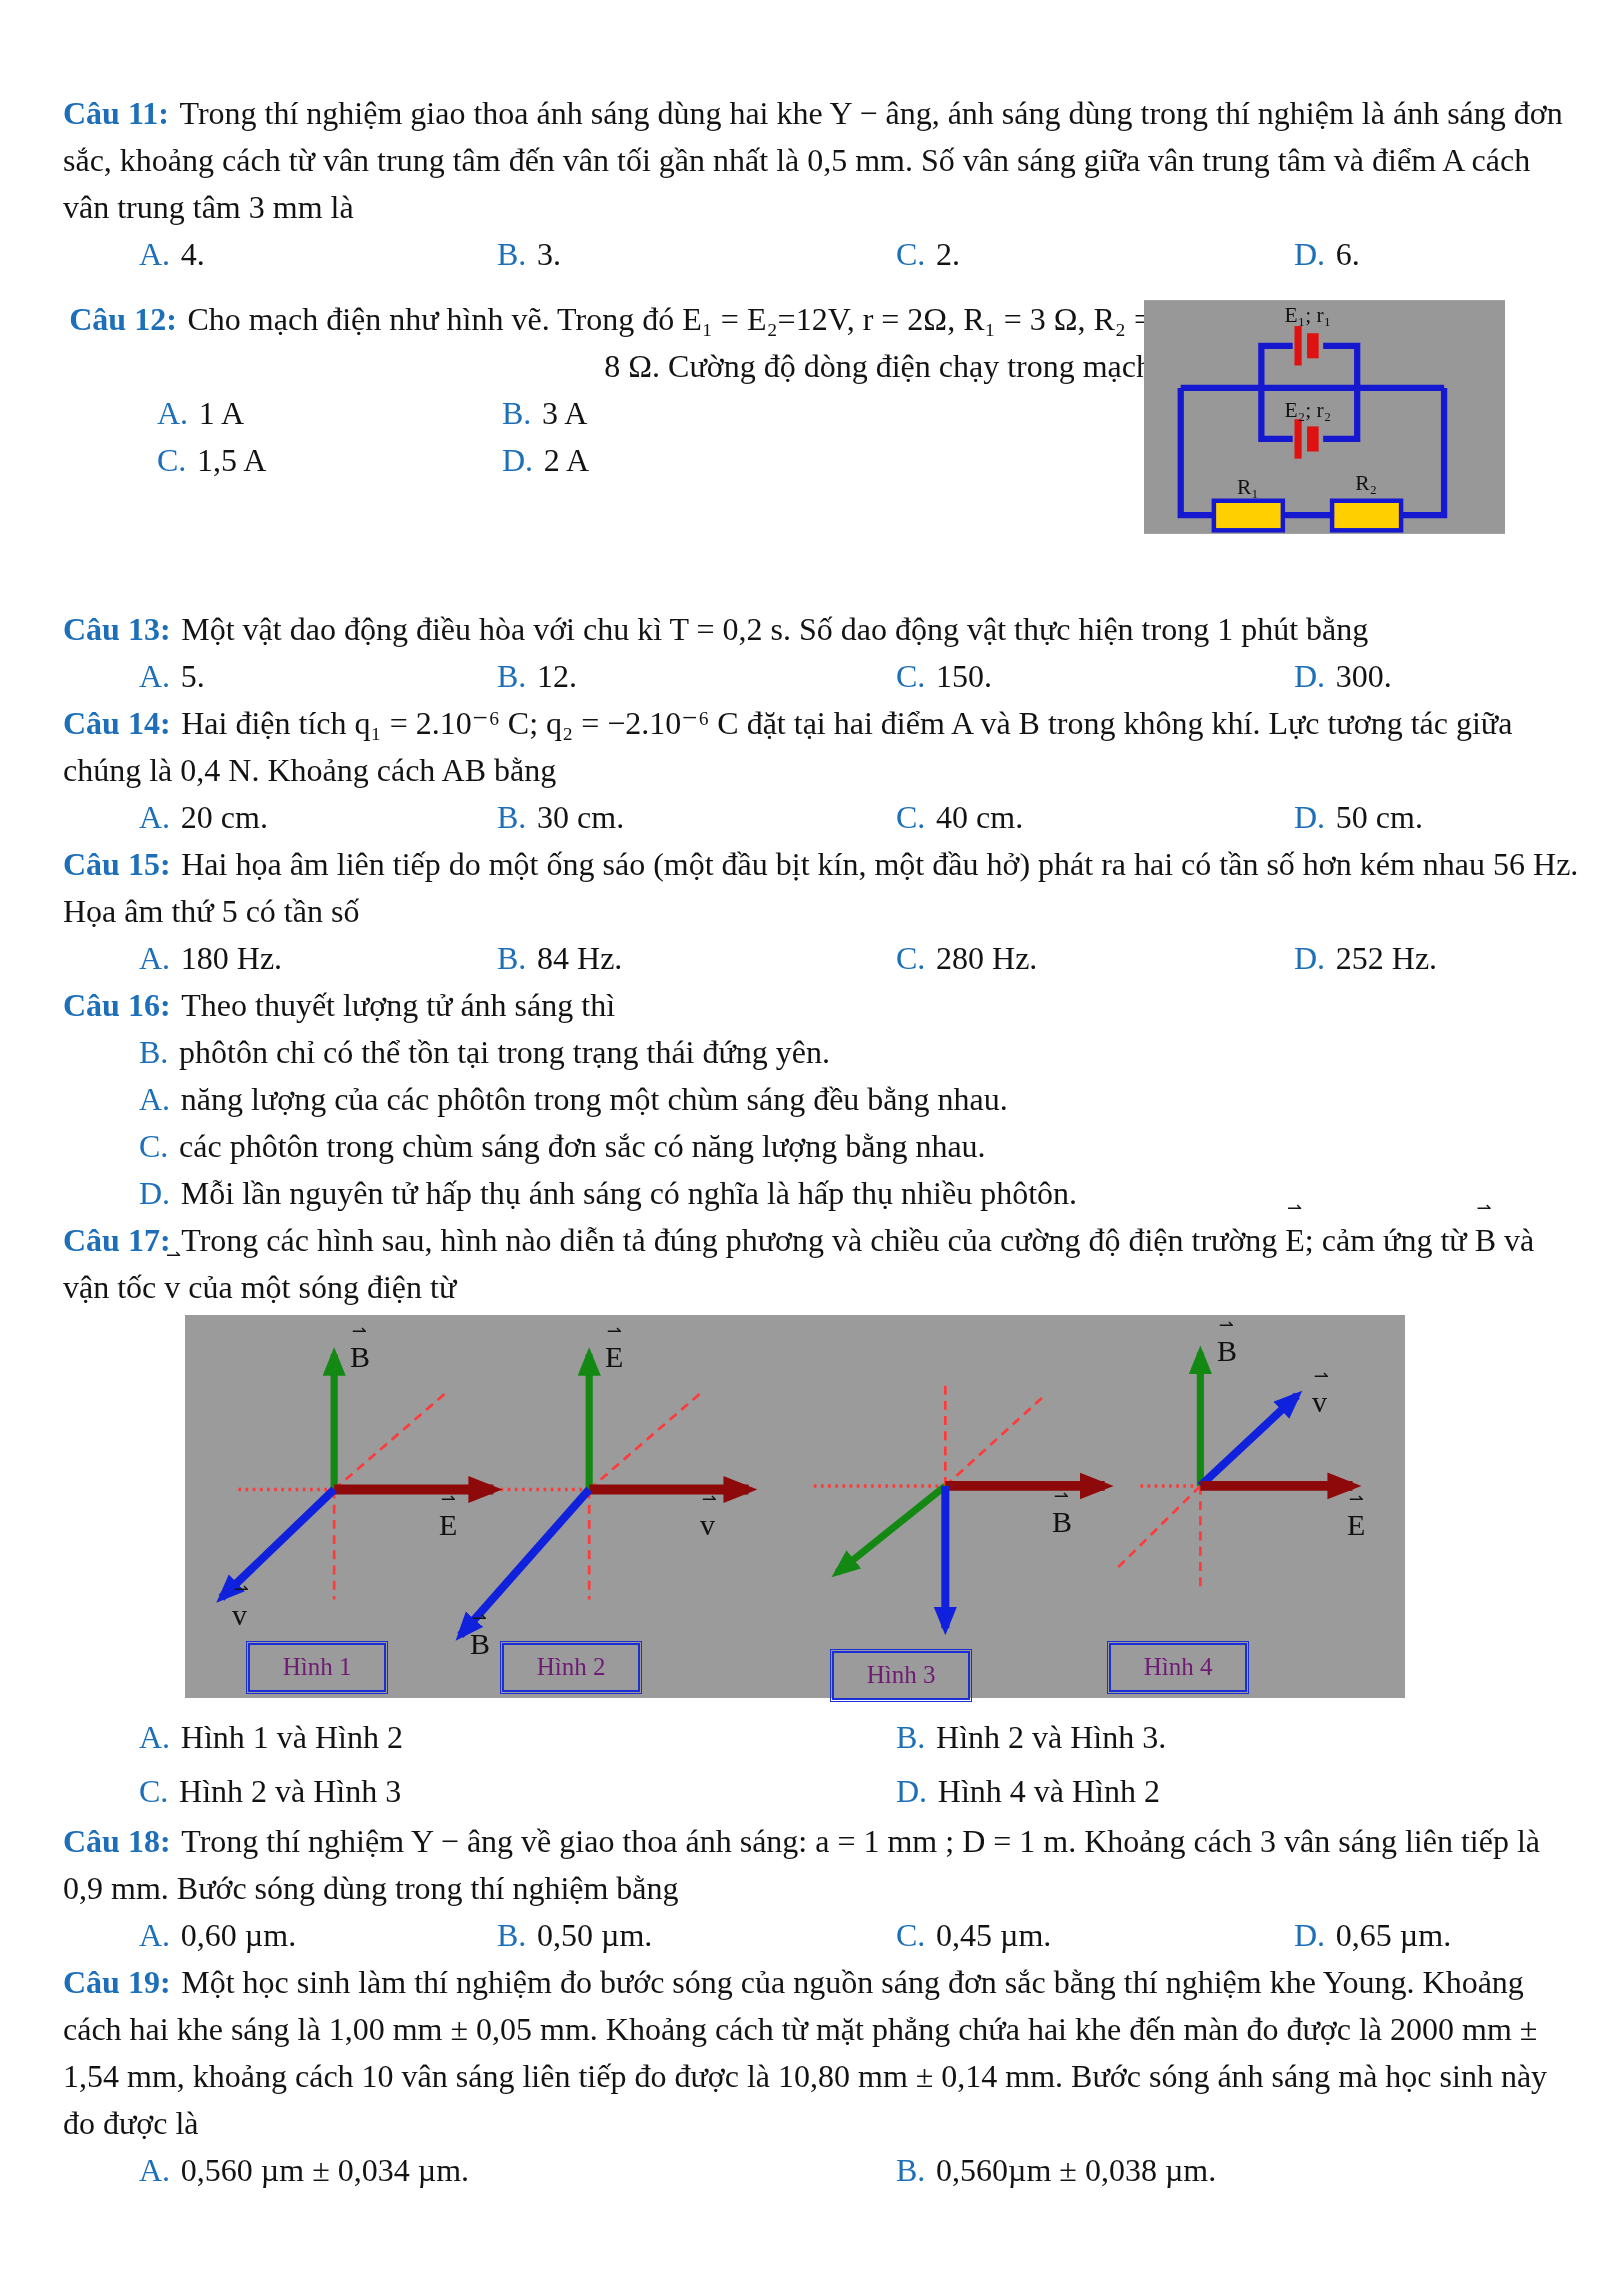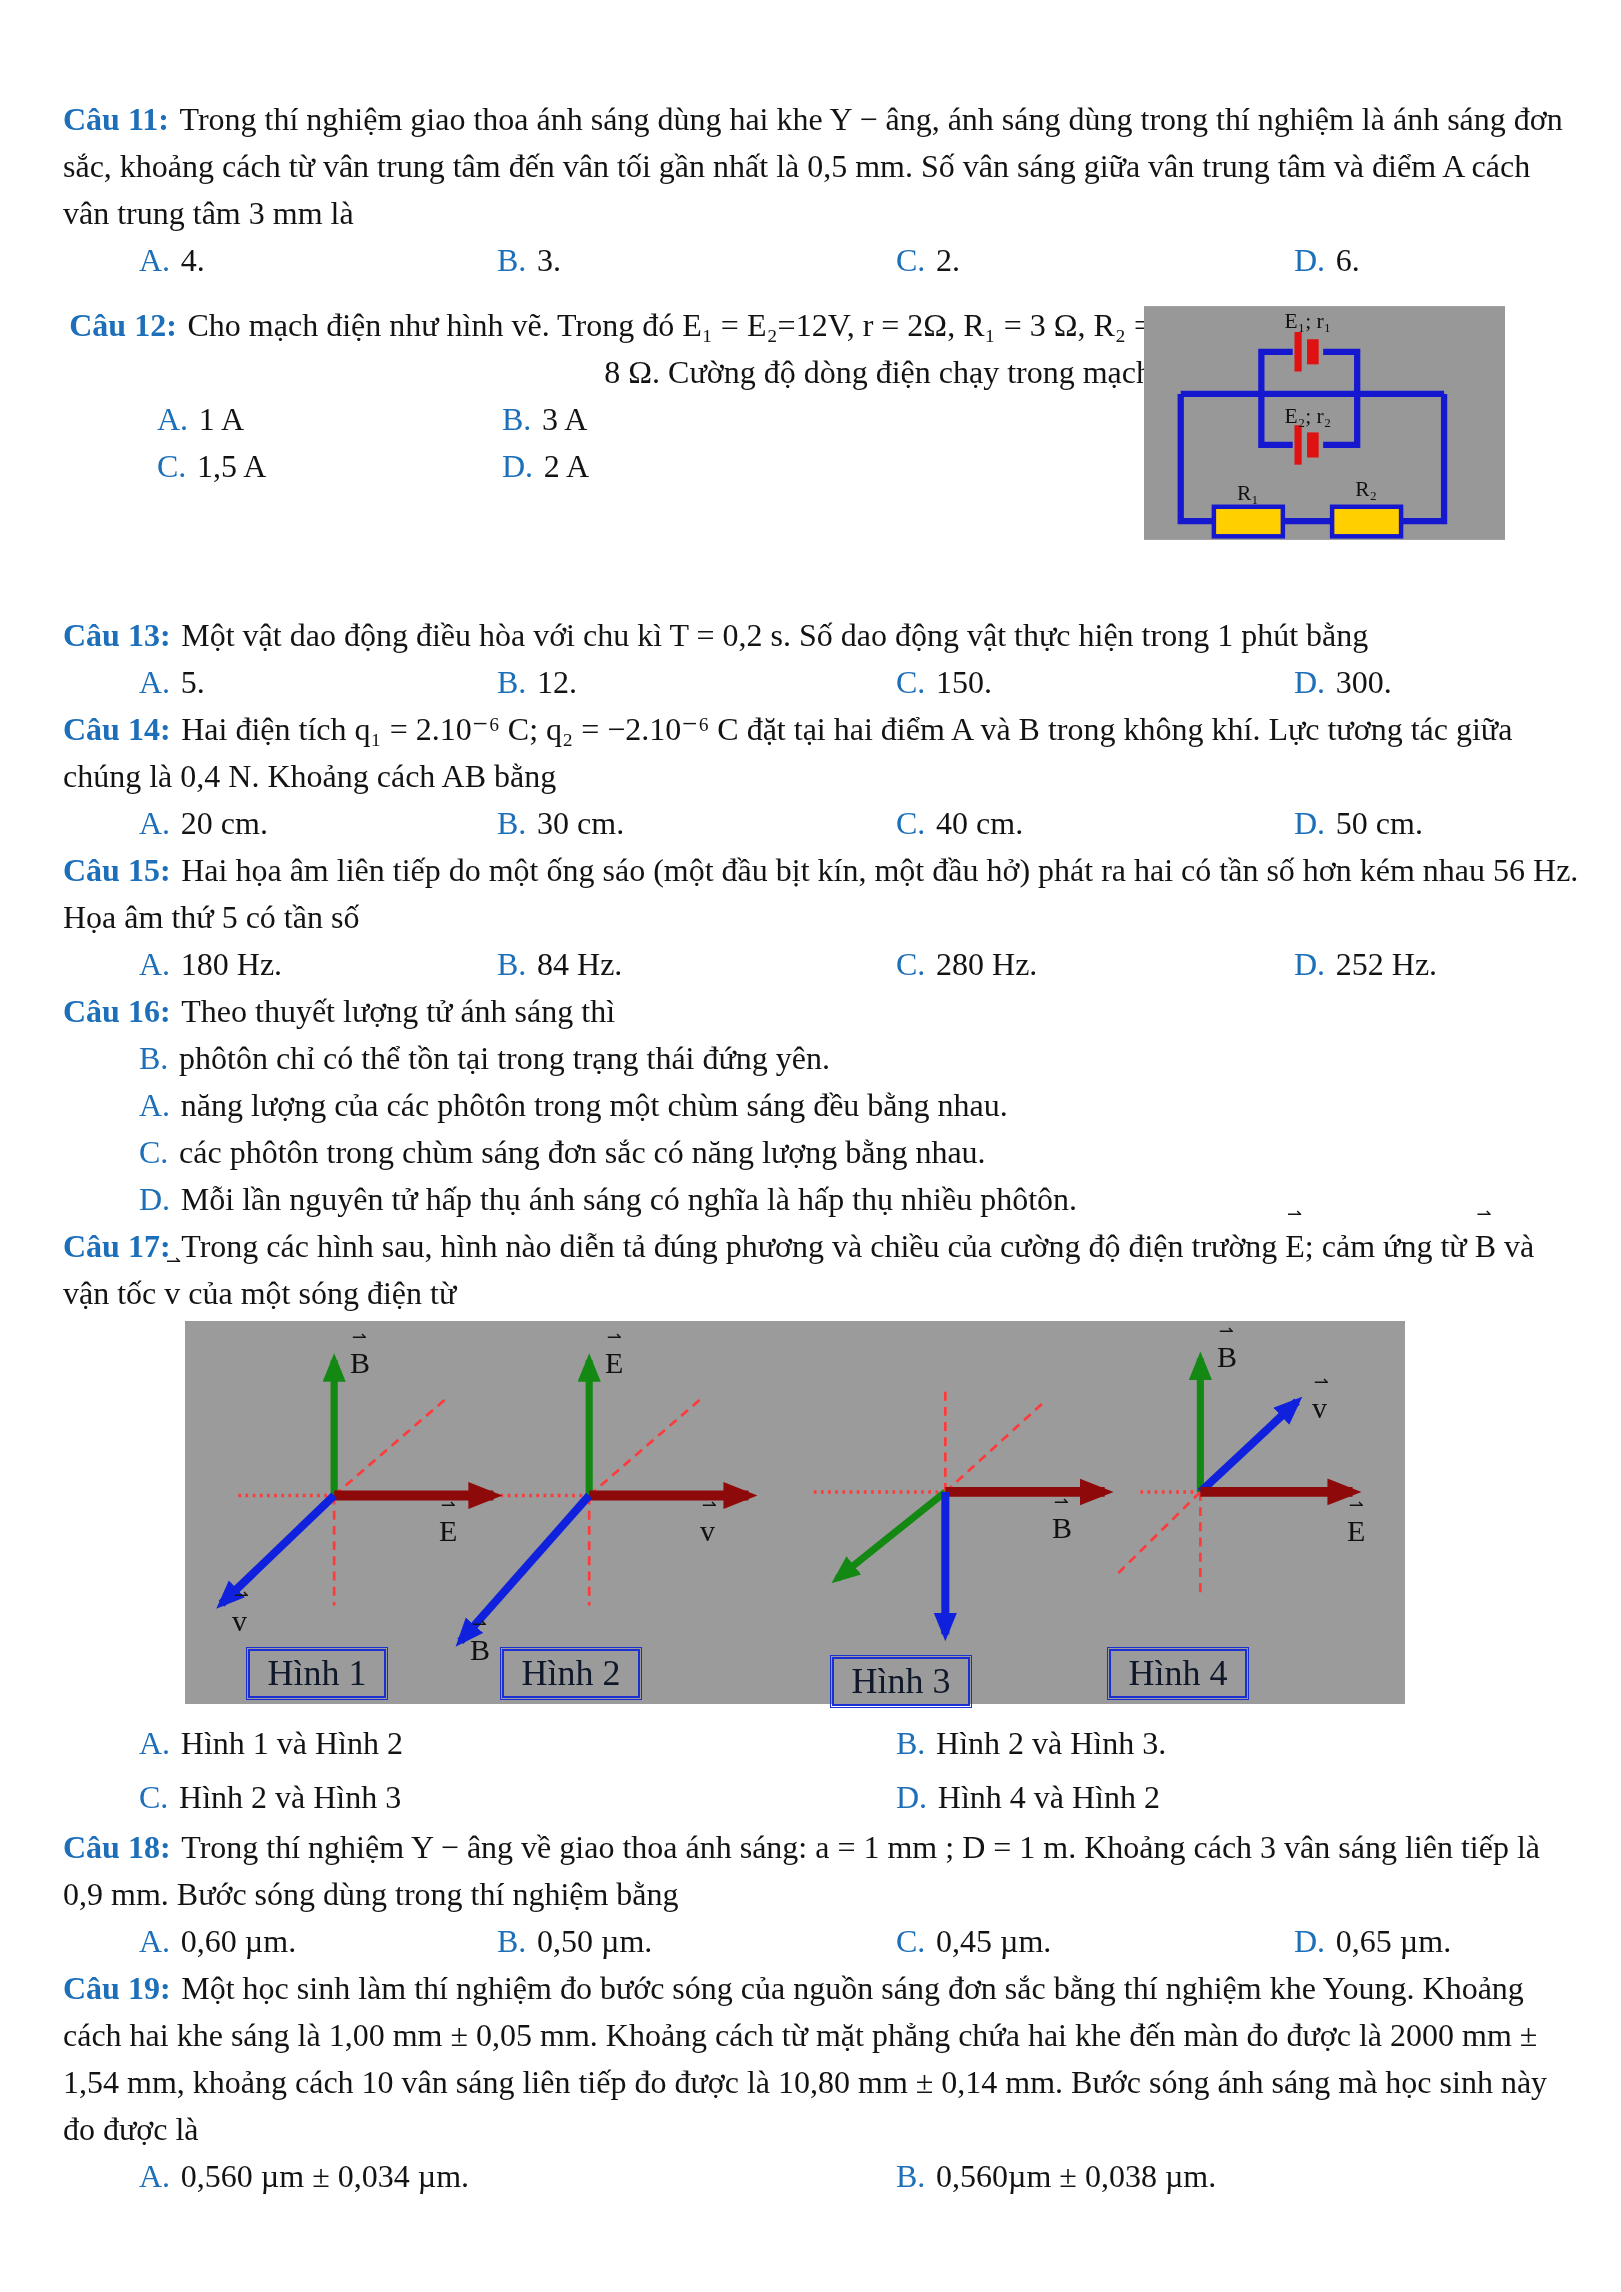--- a/index.html
+++ b/index.html
@@ -1,21 +1,21 @@
 <!DOCTYPE html>
 <html style="font-size:14.3px"><head>
 <meta charset="utf-8">
 <style>
   html,body{margin:0;padding:0;}
   body{
     width:1622px;height:2293px;background:#ffffff;
     font-family:"Liberation Serif","DejaVu Serif",serif;
     font-size:32px;color:#131313;overflow:hidden;
   }
-  .page{padding:90px 40px 0 63px;position:relative;margin-top:6px;}
+  .page{padding:90px 40px 0 63px;position:relative;}
   .qblock{margin:0;}
   p.q{margin:0;line-height:47px;}
   .qlabel{color:#1c6fb8;font-weight:bold;margin-right:10.7px;}
   .opt-row{position:relative;height:47px;line-height:47px;}
   .opt{position:absolute;top:0;white-space:nowrap;}
   .c1{left:76px}.c2{left:434px}.c3{left:833px}.c4{left:1231px}
   .q12c1{left:94px}.q12c2{left:439px}
   .ok{color:#1c6fb8;margin-right:10.7px;}
   .ov{color:#131313;}
   .list-opt{margin:0;line-height:47px;padding-left:76px;}
@@ -26,21 +26,21 @@
   
   .q17-para{line-height:57px;}
   .vec{position:relative;display:inline-block;}
   .vec-arrow{position:absolute;left:1.8px;top:-18px;font-size:18px;line-height:1;
     font-family:"DejaVu Sans",sans-serif;color:#131313;}
   .figure-box{position:relative;margin-left:122px;margin-top:3.6px;width:1220px;height:383px;background:#9b9b9b;}
   .figure-box svg{position:absolute;left:0;top:0;}
   .fig-label{position:absolute;font-size:30px;color:#111;line-height:34px;}
   .hinh-box{position:absolute;width:134px;height:45px;border:2.7px solid #1c2fd6;
     outline:1.8px solid #1c2fd6;outline-offset:1.8px;background:#9b9b9b;
-    display:flex;align-items:center;justify-content:center;font-size:36px;color:#0f172a;}
+    display:flex;align-items:center;justify-content:center;font-size:25px;color:#701a75;}
   .q17opts{margin-top:12.5px;}
   .q17opts .opt-row{height:54px;line-height:54px;}
   .circuit text, .figure-box text{font-family:"Liberation Serif","DejaVu Serif",serif;}
 </style>
 </head>
 <body>
 
 <div class="page">
 
   <section class="qblock">

